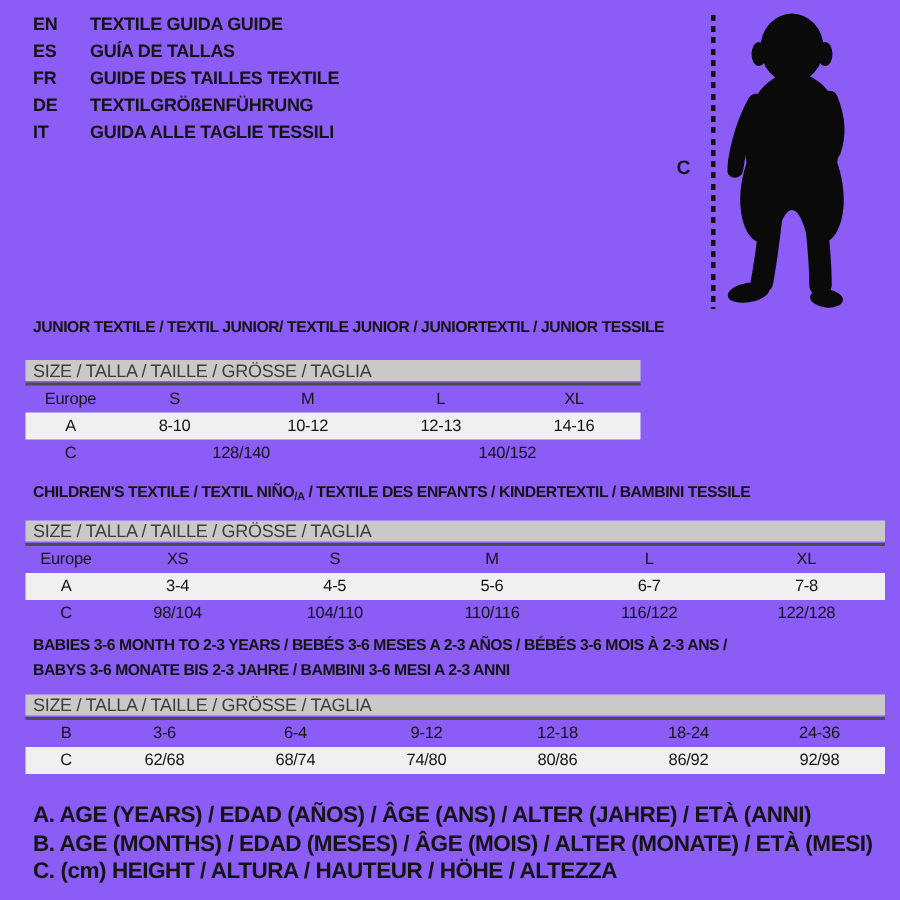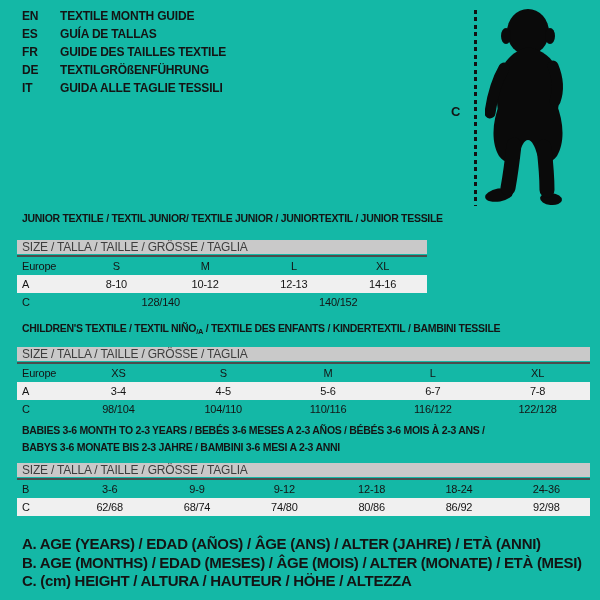--- a/index.html
+++ b/index.html
@@ -1,17 +1,17 @@
 <!DOCTYPE html>
 <html><head>
 <meta charset="utf-8">
 <style>
   html,body{margin:0;padding:0;background:#fff;}
   .canvas{
-    position:relative;width:600px;height:600px;background:#14b8a6;
+    position:relative;width:600px;height:600px;background:#8b5cf6;
     font-family:"Liberation Sans","DejaVu Sans",sans-serif;color:#141414;overflow:hidden;
   }
   
   .langs{position:absolute;left:22px;top:7px;}
   .lang-row{display:flex;line-height:18px;font-weight:bold;font-size:12px;letter-spacing:-0.2px;}
   .lang-code{width:38px;}
   
   .dash-line{position:absolute;left:474px;top:10px;width:3px;height:196px;
     background:repeating-linear-gradient(to bottom,#121212 0 4px,transparent 4px 7.5px);}
   .c-label{position:absolute;left:451px;top:104px;font-weight:bold;font-size:13px;}
@@ -22,36 +22,36 @@
   .two-line{line-height:16.5px;}
   
   .tbl{position:absolute;left:17px;font-size:11px;letter-spacing:-0.2px;}
   .t1{top:240px;width:410px;}
   .t2{top:347px;width:573px;}
   .t3{top:463px;width:573px;}
   .size-bar{height:14px;line-height:14px;background:#c9c9c9;color:#3e3e3e;font-size:12px;padding-left:5px;margin-bottom:1px;}
   .rule{height:2px;background:#4c4c4c;}
   .row{display:flex;height:18px;line-height:18px;}
   .row.alt{background:#f0f0f0;}
-  .lbl{padding-left:5px;text-align:left;}
+  .lbl{padding-left:5px;text-align:center;}
   .t1 .lbl{flex:0 0 50px;}
   .t2 .lbl,.t3 .lbl{flex:0 0 44px;}
   .cell{flex:1;text-align:center;}
   
   .foot{position:absolute;left:22px;top:535px;font-weight:bold;font-size:15px;line-height:18.5px;letter-spacing:-0.3px;white-space:nowrap;}
 </style>
 </head>
 <body>
 
 <div class="canvas">
 
   <div class="langs">
     <div class="lang-row">
       <span class="lang-code">EN</span>
-      <span>TEXTILE MONTH GUIDE</span>
+      <span>TEXTILE GUIDA GUIDE</span>
     </div>
     <div class="lang-row">
       <span class="lang-code">ES</span>
       <span>GUÍA DE TALLAS</span>
     </div>
     <div class="lang-row">
       <span class="lang-code">FR</span>
       <span>GUIDE DES TAILLES TEXTILE</span>
     </div>
     <div class="lang-row">
@@ -144,21 +144,21 @@
   <div class="sec-title two-line" style="top:422px;">
     <div>BABIES 3-6 MONTH TO 2-3 YEARS / BEBÉS 3-6 MESES A 2-3 AÑOS / BÉBÉS 3-6 MOIS À 2-3 ANS /</div>
     <div>BABYS 3-6 MONATE BIS 2-3 JAHRE / BAMBINI 3-6 MESI A 2-3 ANNI</div>
   </div>
   <div class="tbl t3">
     <div class="size-bar">SIZE / TALLA / TAILLE / GRÖSSE / TAGLIA</div>
     <div class="rule"></div>
     <div class="row">
       <div class="lbl">B</div>
       <div class="cell">3-6</div>
-      <div class="cell">9-9</div>
+      <div class="cell">6-4</div>
       <div class="cell">9-12</div>
       <div class="cell">12-18</div>
       <div class="cell">18-24</div>
       <div class="cell">24-36</div>
     </div>
     <div class="row alt">
       <div class="lbl">C</div>
       <div class="cell">62/68</div>
       <div class="cell">68/74</div>
       <div class="cell">74/80</div>

